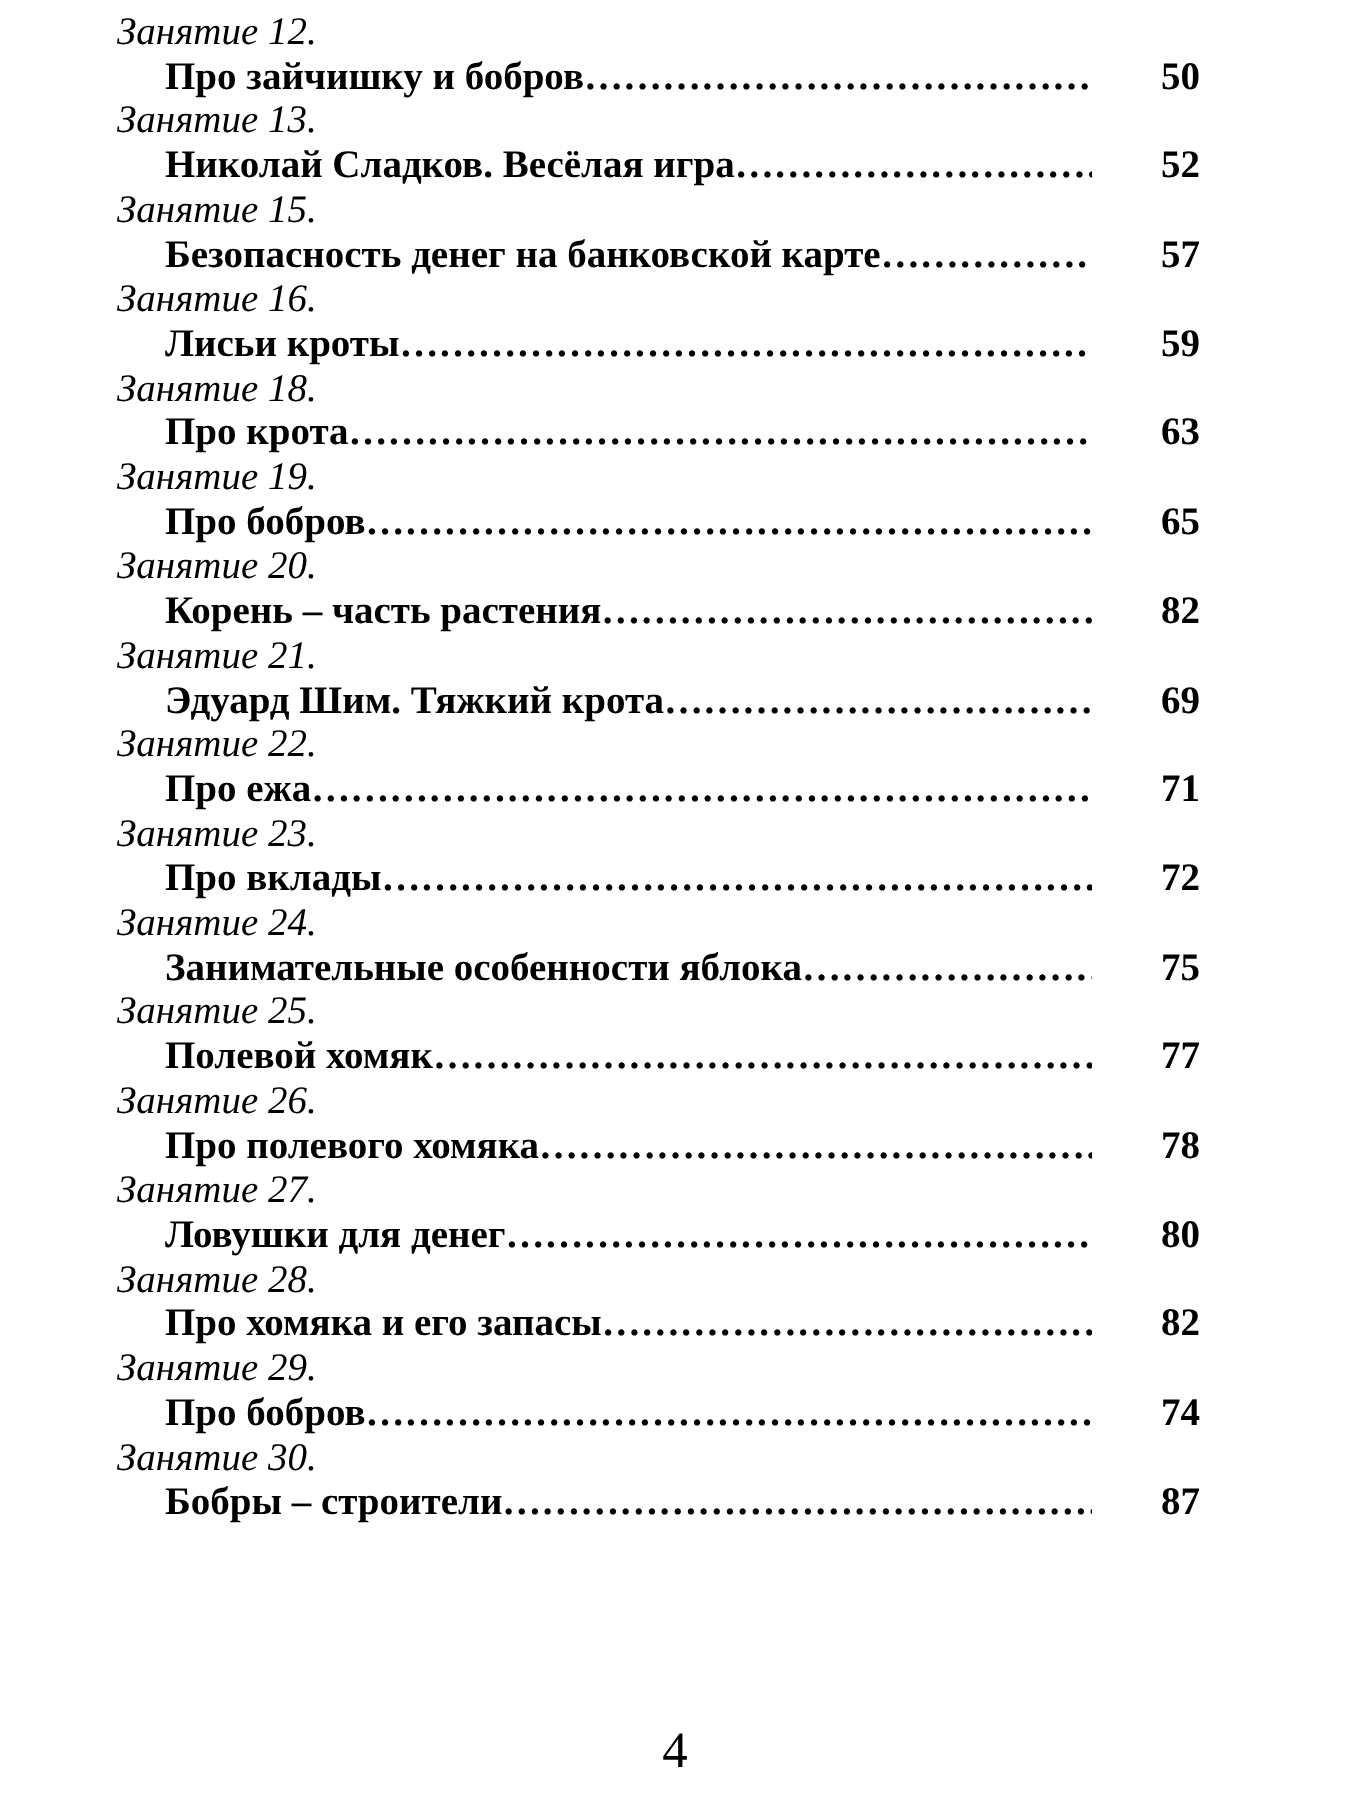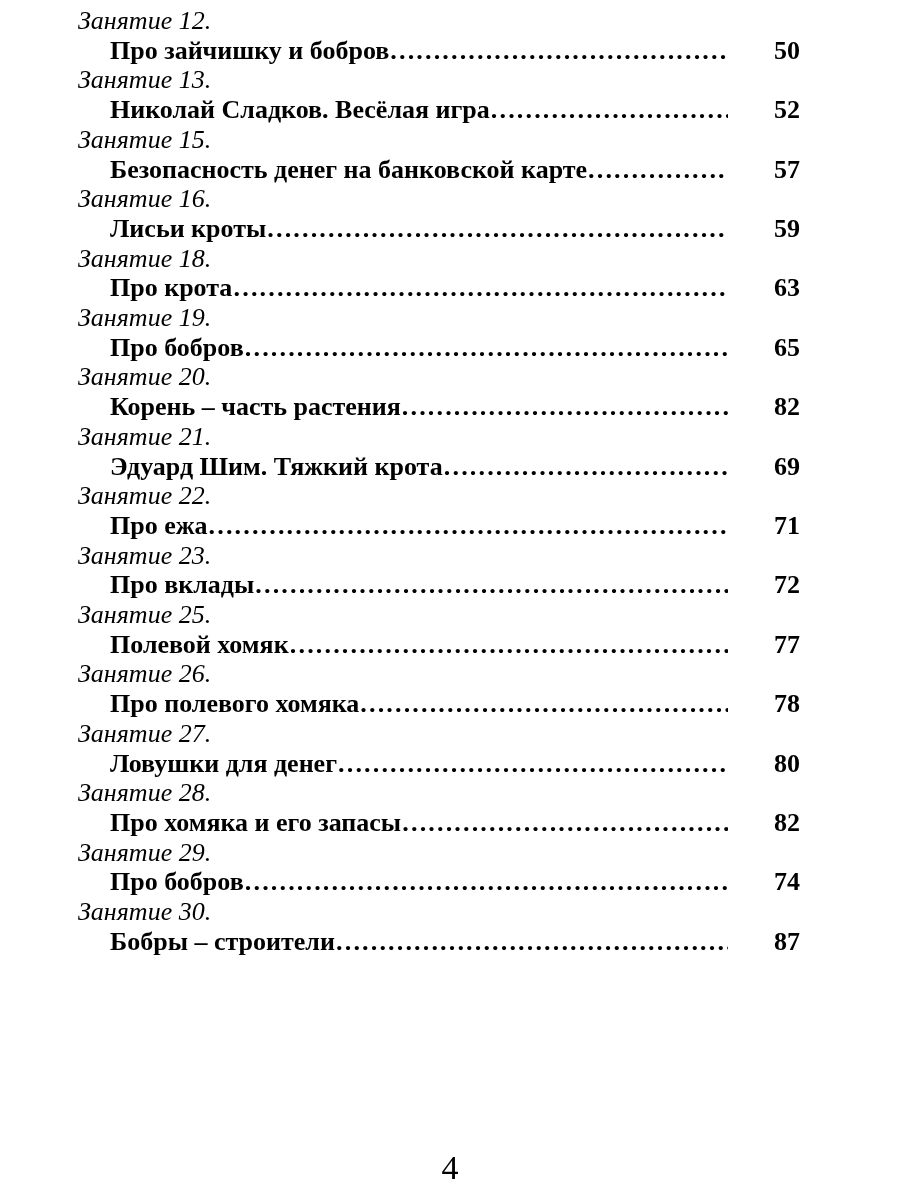--- a/index.html
+++ b/index.html
@@ -154,20 +154,28 @@
 
       <section class="entry">
         <div class="session">Занятие 23.</div>
         <div class="titlerow">
           <span class="title">Про вклады</span>
           <span class="leader"></span>
           <span class="pagenum">72</span>
         </div>
       </section>
 
+      <section class="entry">
+        <div class="session">Занятие 24.</div>
+        <div class="titlerow">
+          <span class="title">Занимательные особенности яблока</span>
+          <span class="leader"></span>
+          <span class="pagenum">75</span>
+        </div>
+      </section>
 
       <section class="entry">
         <div class="session">Занятие 25.</div>
         <div class="titlerow">
           <span class="title">Полевой хомяк</span>
           <span class="leader"></span>
           <span class="pagenum">77</span>
         </div>
       </section>
 

